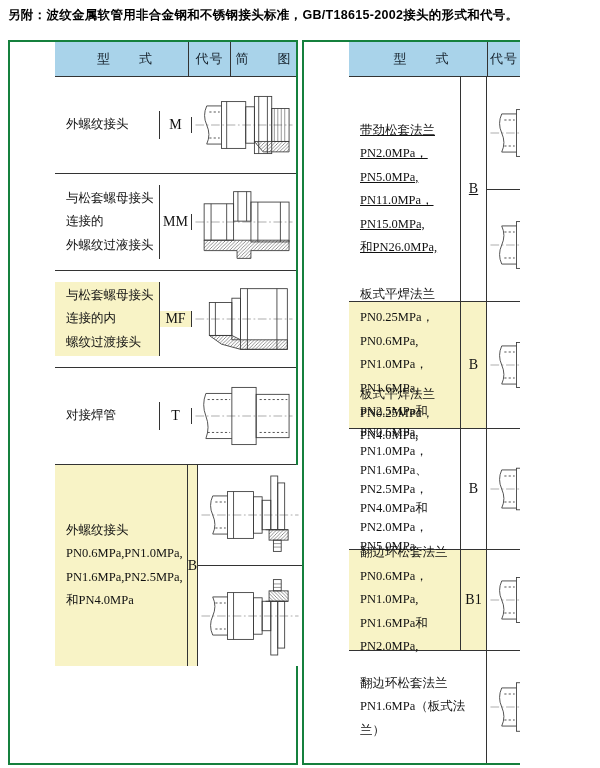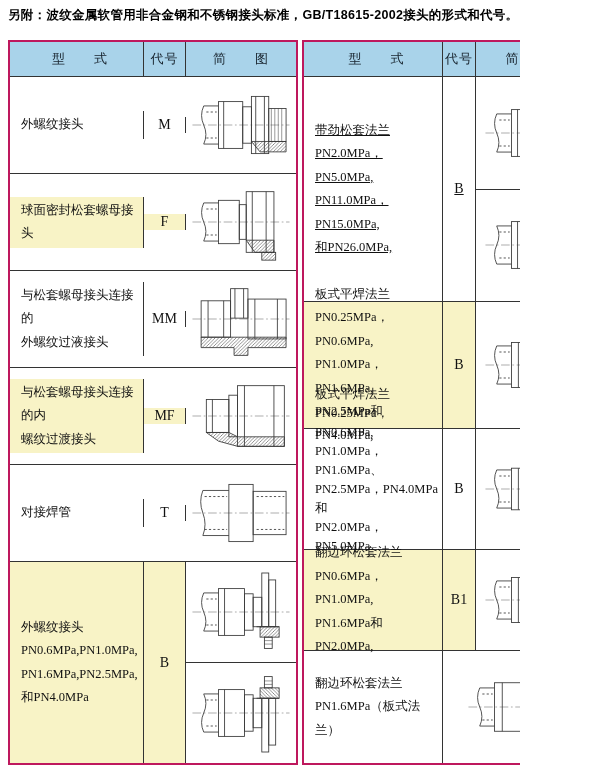--- a/index.html
+++ b/index.html
@@ -3,21 +3,21 @@
 <meta charset="utf-8">
 <style>
   * { margin:0; padding:0; box-sizing:border-box; }
   html,body { background:#ffffff; }
   .page { position:relative; width:520px; height:768px; background:#ffffff; overflow:hidden;
           font-family:"Liberation Serif","DejaVu Serif",serif; color:#111; }
   .note { position:absolute; left:8px; top:7px; width:586px;
           font-family:"Liberation Sans","DejaVu Sans",sans-serif;
           font-weight:bold; font-size:12.5px; letter-spacing:0.3px; color:#000; }
   .tables { position:absolute; left:8px; top:40px; display:flex; gap:4px; }
-  .tbl { border:2px solid #be185d; background:#fff; display:flex; flex-direction:column; }
+  .tbl { border:2px solid #15803d; background:#fff; display:flex; flex-direction:column;padding-left:45px; }
   .lt { width:290px; }
   .rt { width:291px; }
   .row { display:flex; border-bottom:1px solid #333; }
   .tbl .row:last-child { border-bottom:none; }
   .cell { border-right:1px solid #333; }
   .cell:last-child { border-right:none; }
   .hd .cell { background:#a9d3ea; display:flex; align-items:center; justify-content:center;
               font-size:13px; letter-spacing:1px; color:#16222c; }
   .hd { height:35px; }
   .h97  { height:97px;align-items:center; }
@@ -202,35 +202,20 @@
           </div>
         <div class="cell diag">
           <div class="sub">
             <svg viewBox="0 0 120 96">
                 <use href="#g-m"></use>
               </svg>
           </div>
         </div>
       </div>
 
-      <div class="row h97 hl">
-        <div class="cell type">
-            <span>球面密封松套螺母接头</span>
-          </div>
-        <div class="cell code">
-            <span>F</span>
-          </div>
-        <div class="cell diag">
-          <div class="sub">
-            <svg viewBox="0 0 120 96">
-                <use href="#g-f"></use>
-              </svg>
-          </div>
-        </div>
-      </div>
 
       <div class="row h97">
         <div class="cell type">
             <span>与松套螺母接头连接的
 外螺纹过液接头</span>
           </div>
         <div class="cell code">
             <span>MM</span>
           </div>
         <div class="cell diag">

